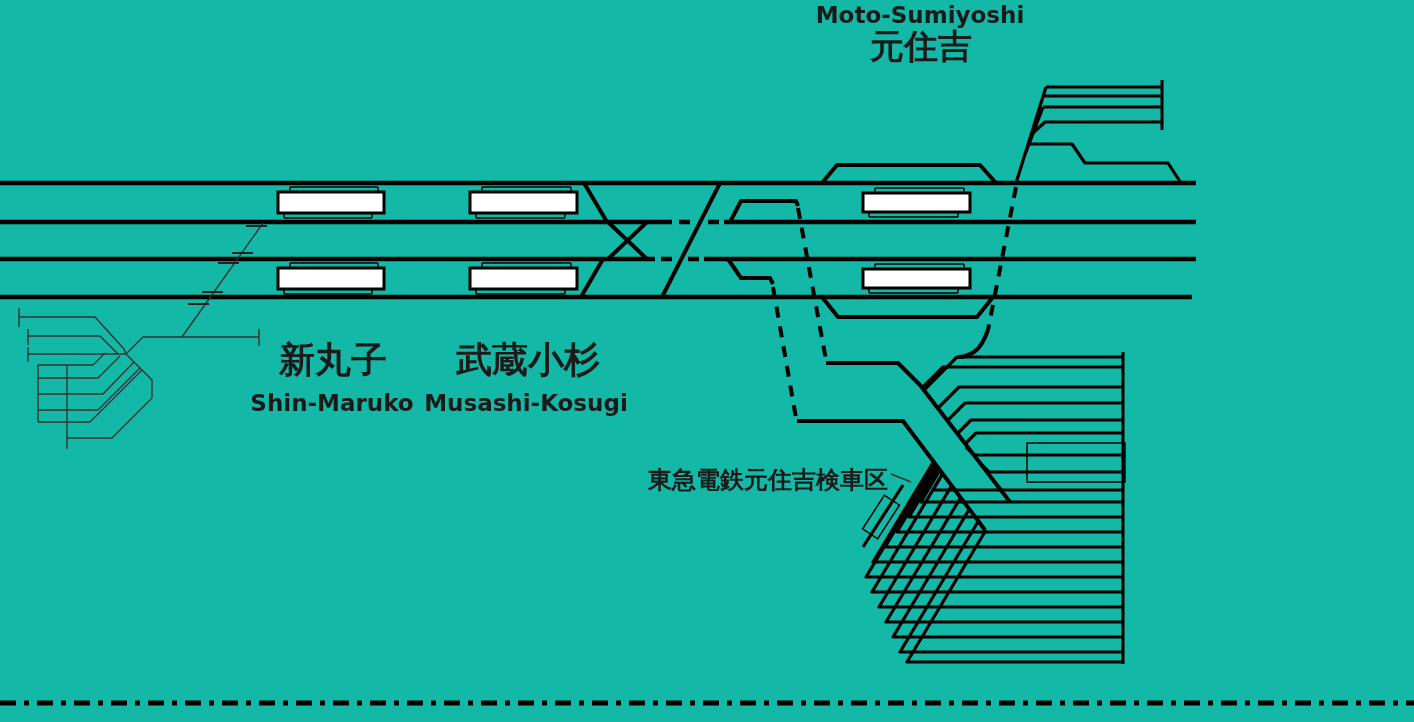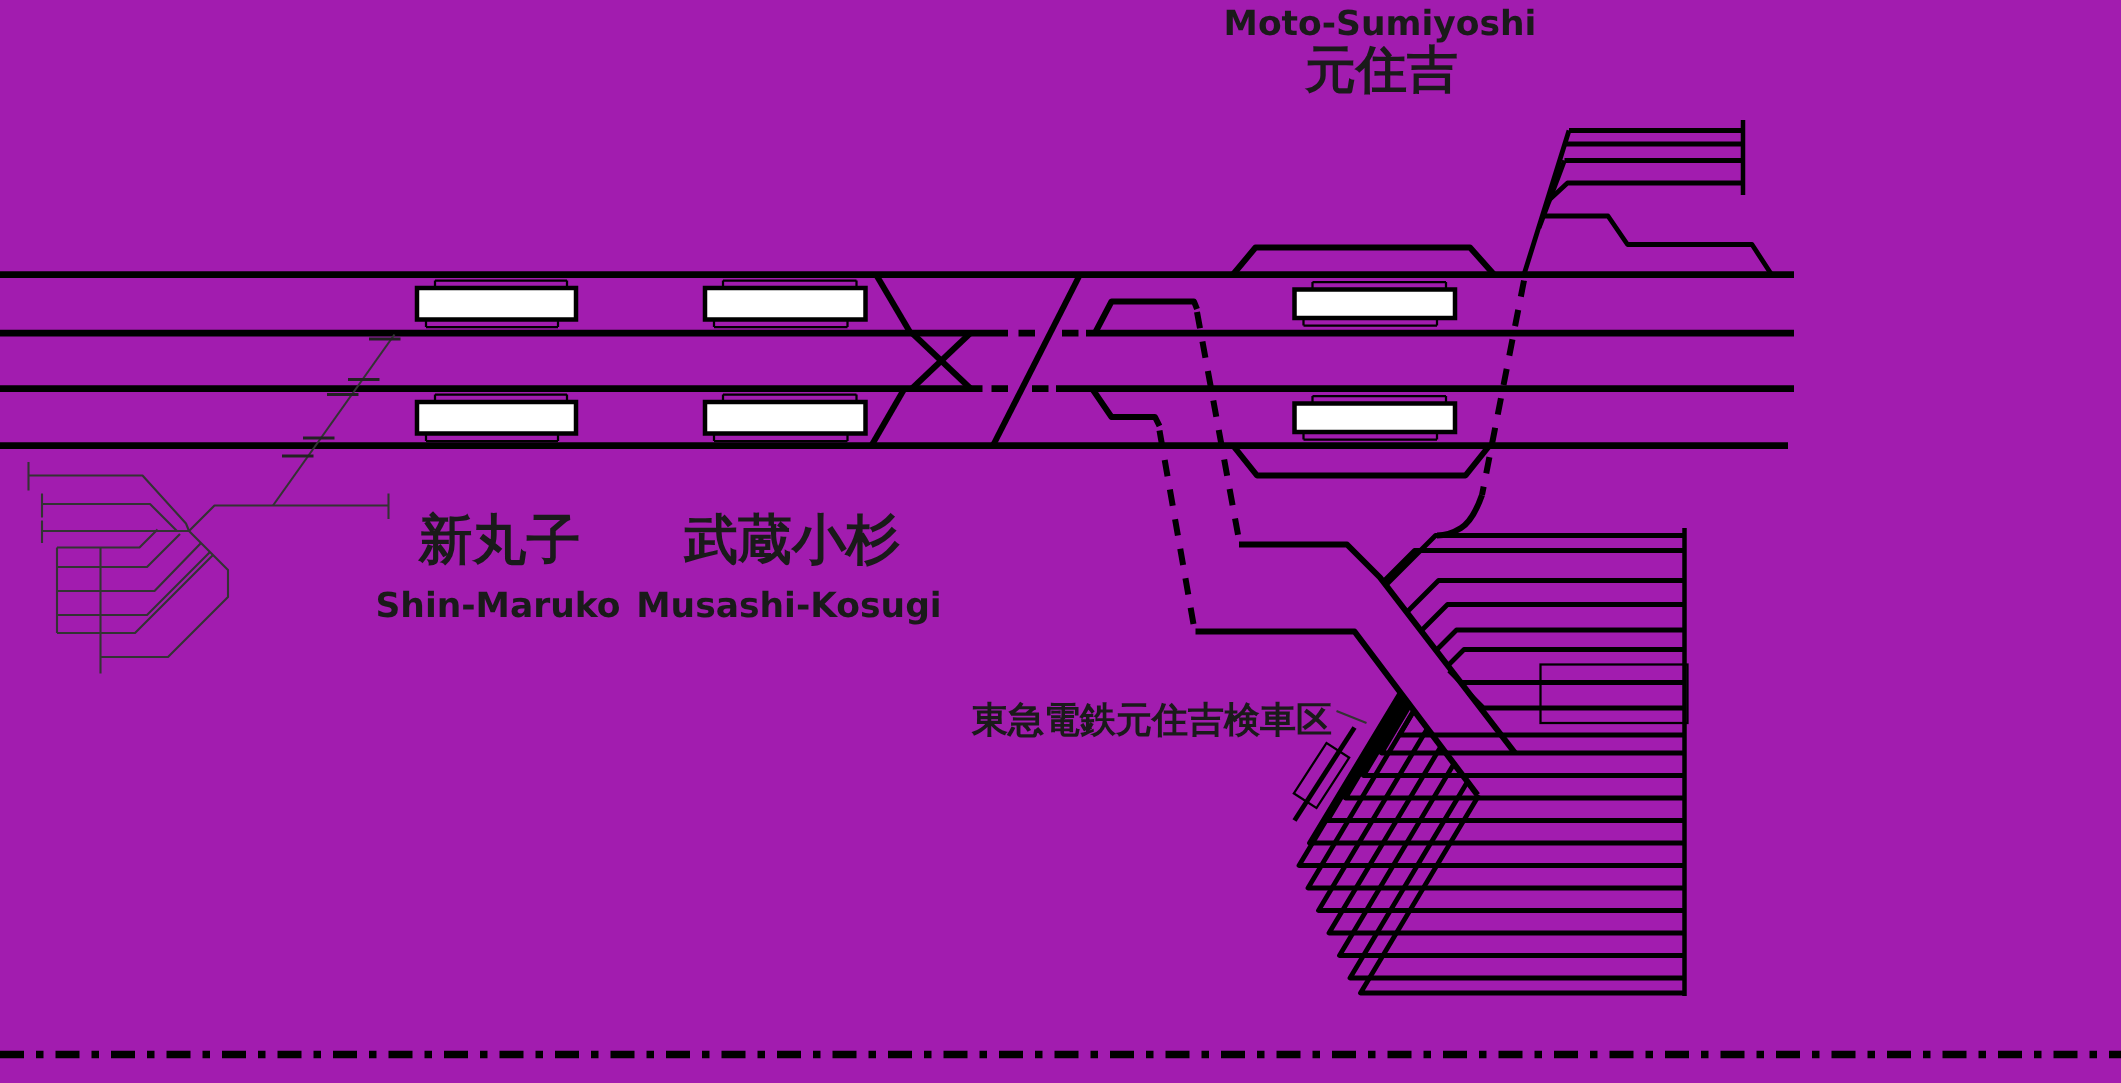--- a/index.html
+++ b/index.html
@@ -1,16 +1,16 @@
 <!DOCTYPE html>
 <html><head>
 <meta charset="utf-8">
 <style>
   html,body{margin:0;padding:0;background:#fff;}
-  .stage{position:relative;width:1414px;height:722px;background:#a21caf;overflow:hidden;
+  .stage{position:relative;width:1414px;height:722px;background:#14b8a6;overflow:hidden;
          font-family:"DejaVu Sans","Liberation Sans",sans-serif;}
   svg{display:block}
   .tk  {fill:none;stroke:#000;stroke-width:4.5;stroke-linejoin:round;stroke-linecap:butt;}
   .tk4 {fill:none;stroke:#000;stroke-width:4;stroke-linejoin:round;}
   .tk3 {fill:none;stroke:#000;stroke-width:3.2;stroke-linejoin:round;}
   .dash{fill:none;stroke:#000;stroke-width:4;stroke-dasharray:11 9;stroke-linejoin:round;}
   .thin{fill:none;stroke:#333;stroke-width:1.4;stroke-linejoin:round;}
   .plat{fill:#fff;stroke:#000;stroke-width:3;}
   .pthin{fill:none;stroke:#000;stroke-width:1.5;}
   .bar {fill:none;stroke:#000;stroke-width:3;}

